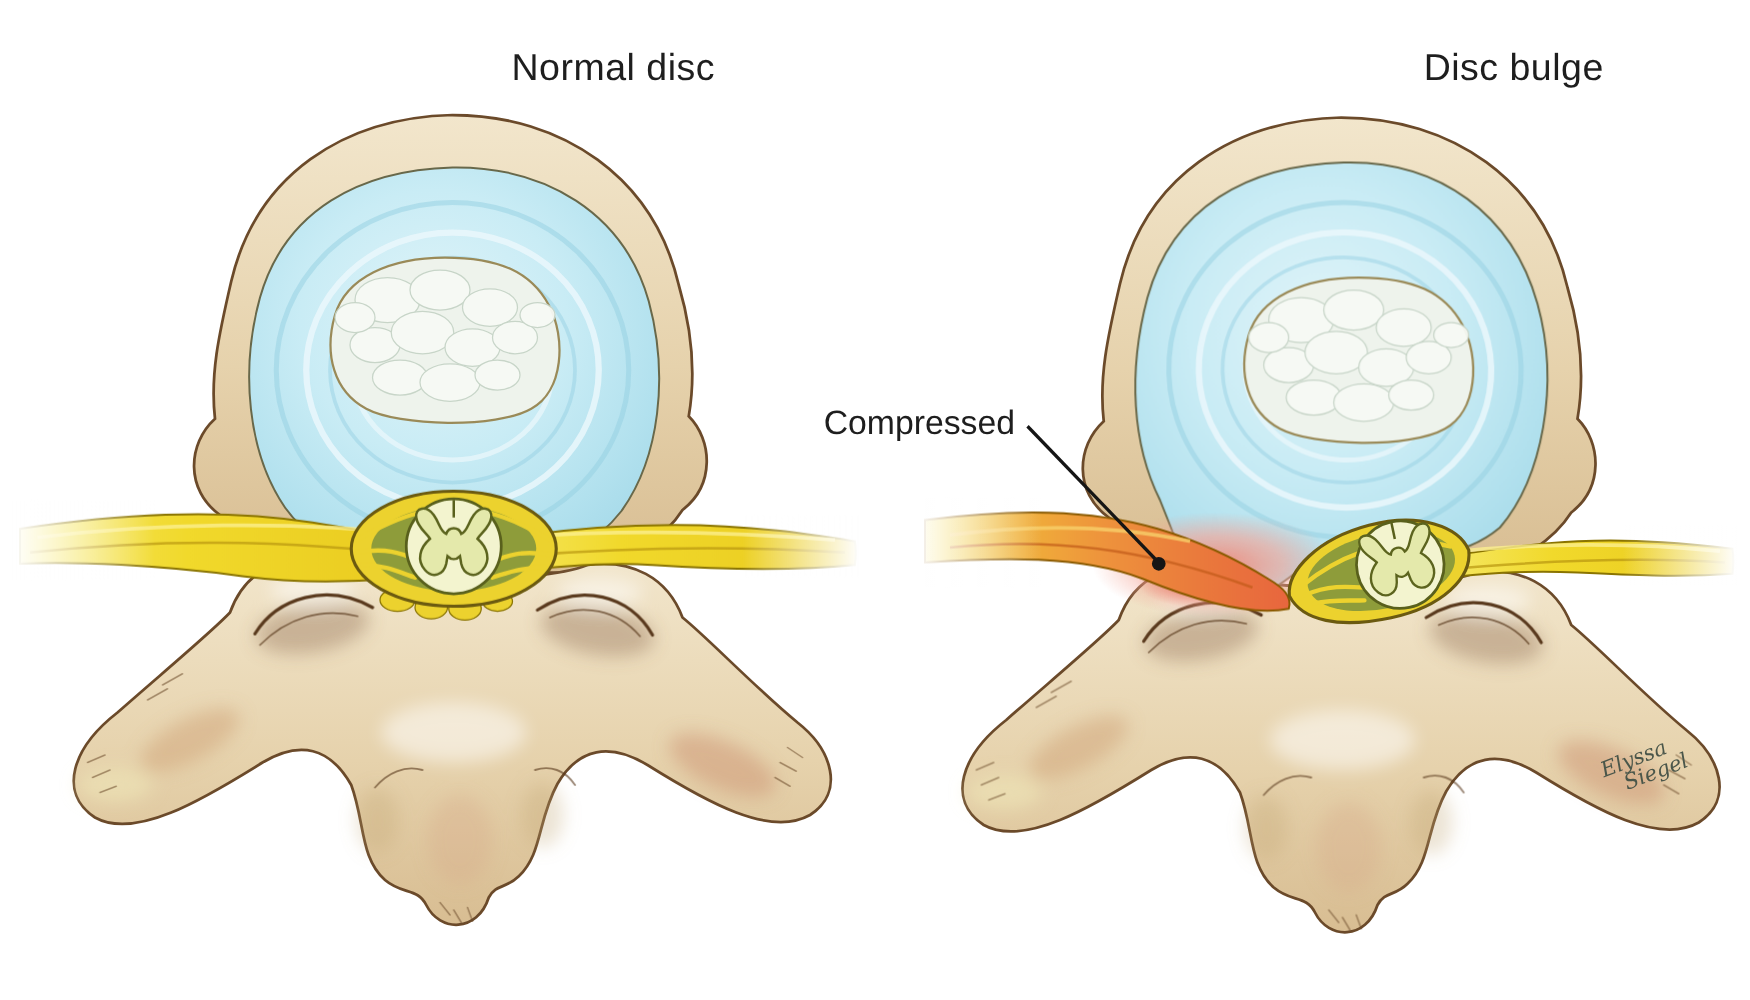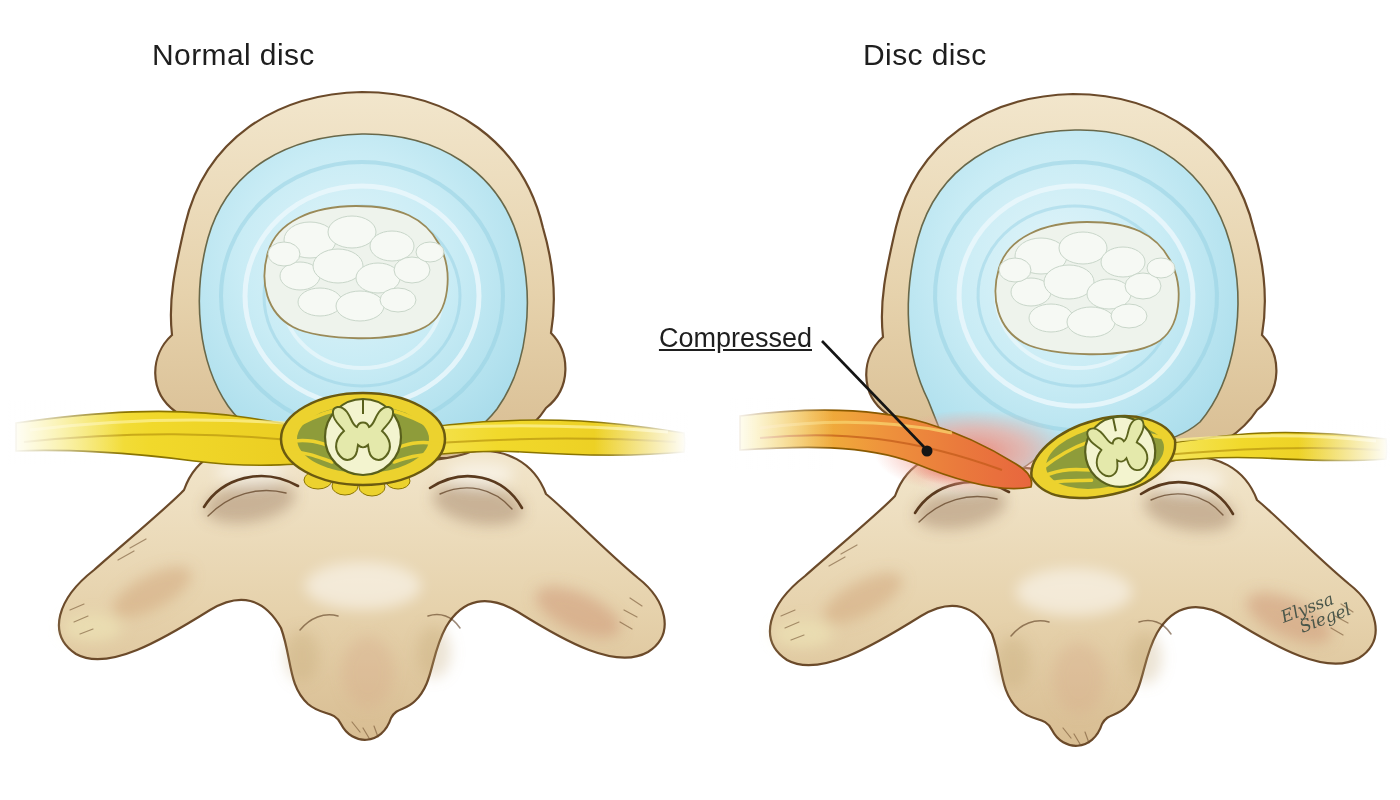--- a/index.html
+++ b/index.html
@@ -1,27 +1,27 @@
 <!DOCTYPE html>
 <html style="--bg: #ffffff; --text: #1e1e1e; --disc-blue: #bfe7f2; --disc-ring: #93cfe2; --nucleus: #eef3ec; --bone: #e9d7b8; --bone-shadow: #c49a72; --bone-outline: #6b4a2a; --nerve-yellow: #f1d92b; --nerve-outline: #8a7400; --compressed-orange: #ee8a38; --compression-glow: #f0897a; --dura-yellow: #ecd22e; --dura-interior: #8e9c3a; --cord-pale: #f3f4cf; --gray-matter: #e4e9ab; --leader-line: #151515;"><head>
 <meta charset="utf-8">
 <style>
   html,body{margin:0;padding:0;background:#fff;}
   .stage{position:relative;width:1400px;height:800px;background:var(--bg,#ffffff);
          font-family:"Liberation Sans", sans-serif;overflow:hidden;}
   .panel-svg{position:absolute;top:0;width:700px;height:800px;}
   #panel-normal{left:0;}
   #panel-bulge{left:700px;}
-  .panel-title{position:absolute;top:38px;width:420px;text-align:left;
+  .panel-title{position:absolute;top:38px;width:420px;text-align:right;
                font-size:30px;font-weight:500;letter-spacing:.4px;color:var(--text,#1e1e1e);}
   #title-normal{left:152px;}
   #title-bulge{left:863px;}
   .annotation{position:absolute;top:320px;right:588px;text-align:right;
               font-size:27px;line-height:37px;font-weight:500;color:var(--text,#1e1e1e);}
-  .annotation span{display:block;text-decoration:underline;}
+  .annotation span{display:block;}
   .leader-overlay{position:absolute;left:0;top:0;width:1400px;height:800px;pointer-events:none;}
   .signature{position:absolute;left:1252px;top:599px;width:116px;
              transform:rotate(-21deg);font-family:"DejaVu Serif", serif;font-style:italic;
              color:#4a564a;font-size:17px;line-height:16px;text-align:center;}
   .signature .sig2{padding-left:26px;}
   
   .dura{fill:var(--dura-yellow,#ecd22e);stroke:#6b5a10;stroke-width:2.5;}
   .interior{fill:var(--dura-interior,#8e9c3a);}
   .cordc{fill:var(--cord-pale,#f3f4cf);stroke:#59601c;stroke-width:2.2;}
   .gm{fill:var(--gray-matter,#e4e9ab);stroke:#5c641e;stroke-width:2;}
@@ -250,21 +250,21 @@
         <path d="M -58,14 C -42,14 -30,18 -18,20"></path>
         <path d="M 58,-8 C 46,-14 38,-16 28,-18"></path>
       </g>
       <circle cx="16" cy="-2" r="35" class="cordc"></circle>
       <path d="M 16,-37 L 16,-23" stroke="#59601c" stroke-width="2"></path>
       <use href="#graymatter" transform="translate(16 -1) scale(0.95)" class="gm"></use>
     </g>
   </svg>
 
   <div id="title-normal" class="panel-title">Normal disc</div>
-  <div id="title-bulge" class="panel-title">Disc disc</div>
+  <div id="title-bulge" class="panel-title">Disc bulge</div>
 
   <div class="annotation">
     <span>Compressed</span>
   </div>
 
   <svg class="leader-overlay" viewBox="0 0 1400 800">
     <line x1="822" y1="341" x2="924" y2="447" stroke="#151515" stroke-width="2.6"></line>
     <circle cx="927" cy="451" r="5.5" fill="#151515"></circle>
   </svg>
 

